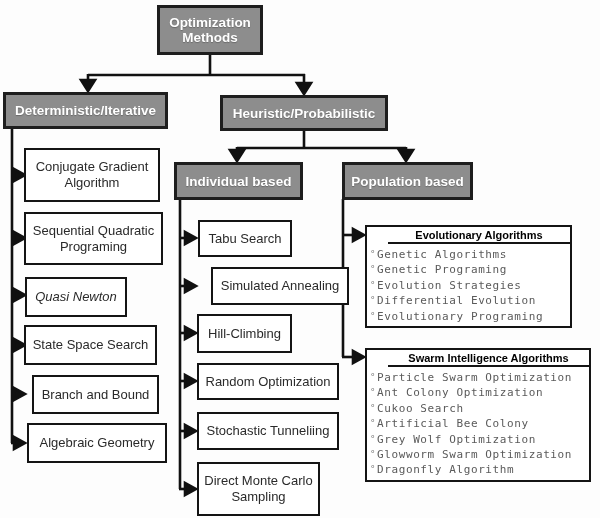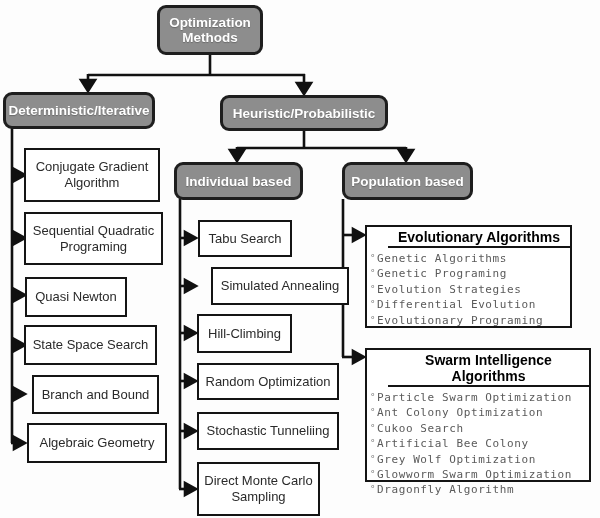--- a/index.html
+++ b/index.html
@@ -15,21 +15,21 @@
     position: absolute;
     left: 0; top: 0;
     width: 600px; height: 518px;
     pointer-events: none;
   }
   .gnode {
     position: absolute;
     box-sizing: border-box;
     background: #8d8d8d;
     border: 3px solid #1e1e1e;
-    border-radius: 9px;
+    border-radius: 0;
     color: #ffffff;
     font-weight: bold;
     font-size: 13.5px;
     line-height: 15px;
     display: flex;
     align-items: center;
     justify-content: center;
     text-align: center;
     padding: 2px 4px;
     text-shadow: 0 1px 1px rgba(0,0,0,0.25);
@@ -53,21 +53,21 @@
     box-sizing: border-box;
     background: #ffffff;
     border: 2.5px solid #141414;
     display: flex;
     flex-direction: column;
   }
   .lbox-header {
     box-sizing: border-box;
     border-bottom: 2.5px solid #141414;
     font-weight: bold;
-    font-size: 14px;
+    font-size: 11px;
     color: #000000;
     text-align: center;
     padding: 2px 2px 1px 2px;
     flex: 0 0 auto;
     margin-left: 21px;
   }
   .lbox-items {
     flex: 1 1 auto;
     padding: 3px 2px 2px 3px;
   }
@@ -139,31 +139,31 @@
       <line x1="343" y1="199" x2="343" y2="357"></line>
       <line x1="342" y1="235" x2="353" y2="235"></line>
         <polygon points="353,229 353,241 364,235"></polygon>
       <line x1="342" y1="357" x2="353" y2="357"></line>
         <polygon points="353,351 353,363 364,357"></polygon>
     </g>
   </svg>
 
   <div class="gnode" style="left:157px; top:5px; width:106px; height:50px;">Optimization Methods</div>
 
-  <div class="gnode" style="left:3px; top:92px; width:152px; height:37px;">Deterministic/Iterative</div>
+  <div class="gnode" style="left:3px; top:92px; width:165px; height:37px;">Deterministic/Iterative</div>
 
   <div class="gnode" style="left:220px; top:95px; width:168px; height:36px;text-align:center;">Heuristic/Probabilistic</div>
 
   <div class="gnode" style="left:174px; top:162px; width:129px; height:38px;">Individual based</div>
 
   <div class="gnode" style="left:342px; top:162px; width:131px; height:38px;">Population based</div>
 
   <div class="wbox" style="left:24px; top:148px; width:136px; height:54px;">Conjugate Gradient Algorithm</div>
   <div class="wbox" style="left:24px; top:212px; width:139px; height:53px;">Sequential Quadratic Programing</div>
-  <div class="wbox" style="left:25px; top:277px; width:102px; height:40px;">Quasi Newton</div>
+  <div class="wbox" style="left:25px; top:277px; width:102px; height:40px;font-style:italic;">Quasi Newton</div>
   <div class="wbox" style="left:24px; top:325px; width:133px; height:40px;">State Space Search</div>
   <div class="wbox" style="left:32px; top:375px; width:127px; height:39px;">Branch and Bound</div>
   <div class="wbox" style="left:27px; top:423px; width:140px; height:40px;">Algebraic Geometry</div>
 
   <div class="wbox" style="left:198px; top:220px; width:94px; height:37px;">Tabu Search</div>
   <div class="wbox" style="left:211px; top:267px; width:138px; height:38px;">Simulated Annealing</div>
   <div class="wbox" style="left:197px; top:314px; width:95px; height:39px;">Hill-Climbing</div>
   <div class="wbox" style="left:197px; top:363px; width:142px; height:37px;">Random Optimization</div>
   <div class="wbox" style="left:197px; top:412px; width:142px; height:38px;">Stochastic Tunneliing</div>
   <div class="wbox" style="left:197px; top:462px; width:123px; height:54px;">Direct Monte Carlo Sampling</div>

